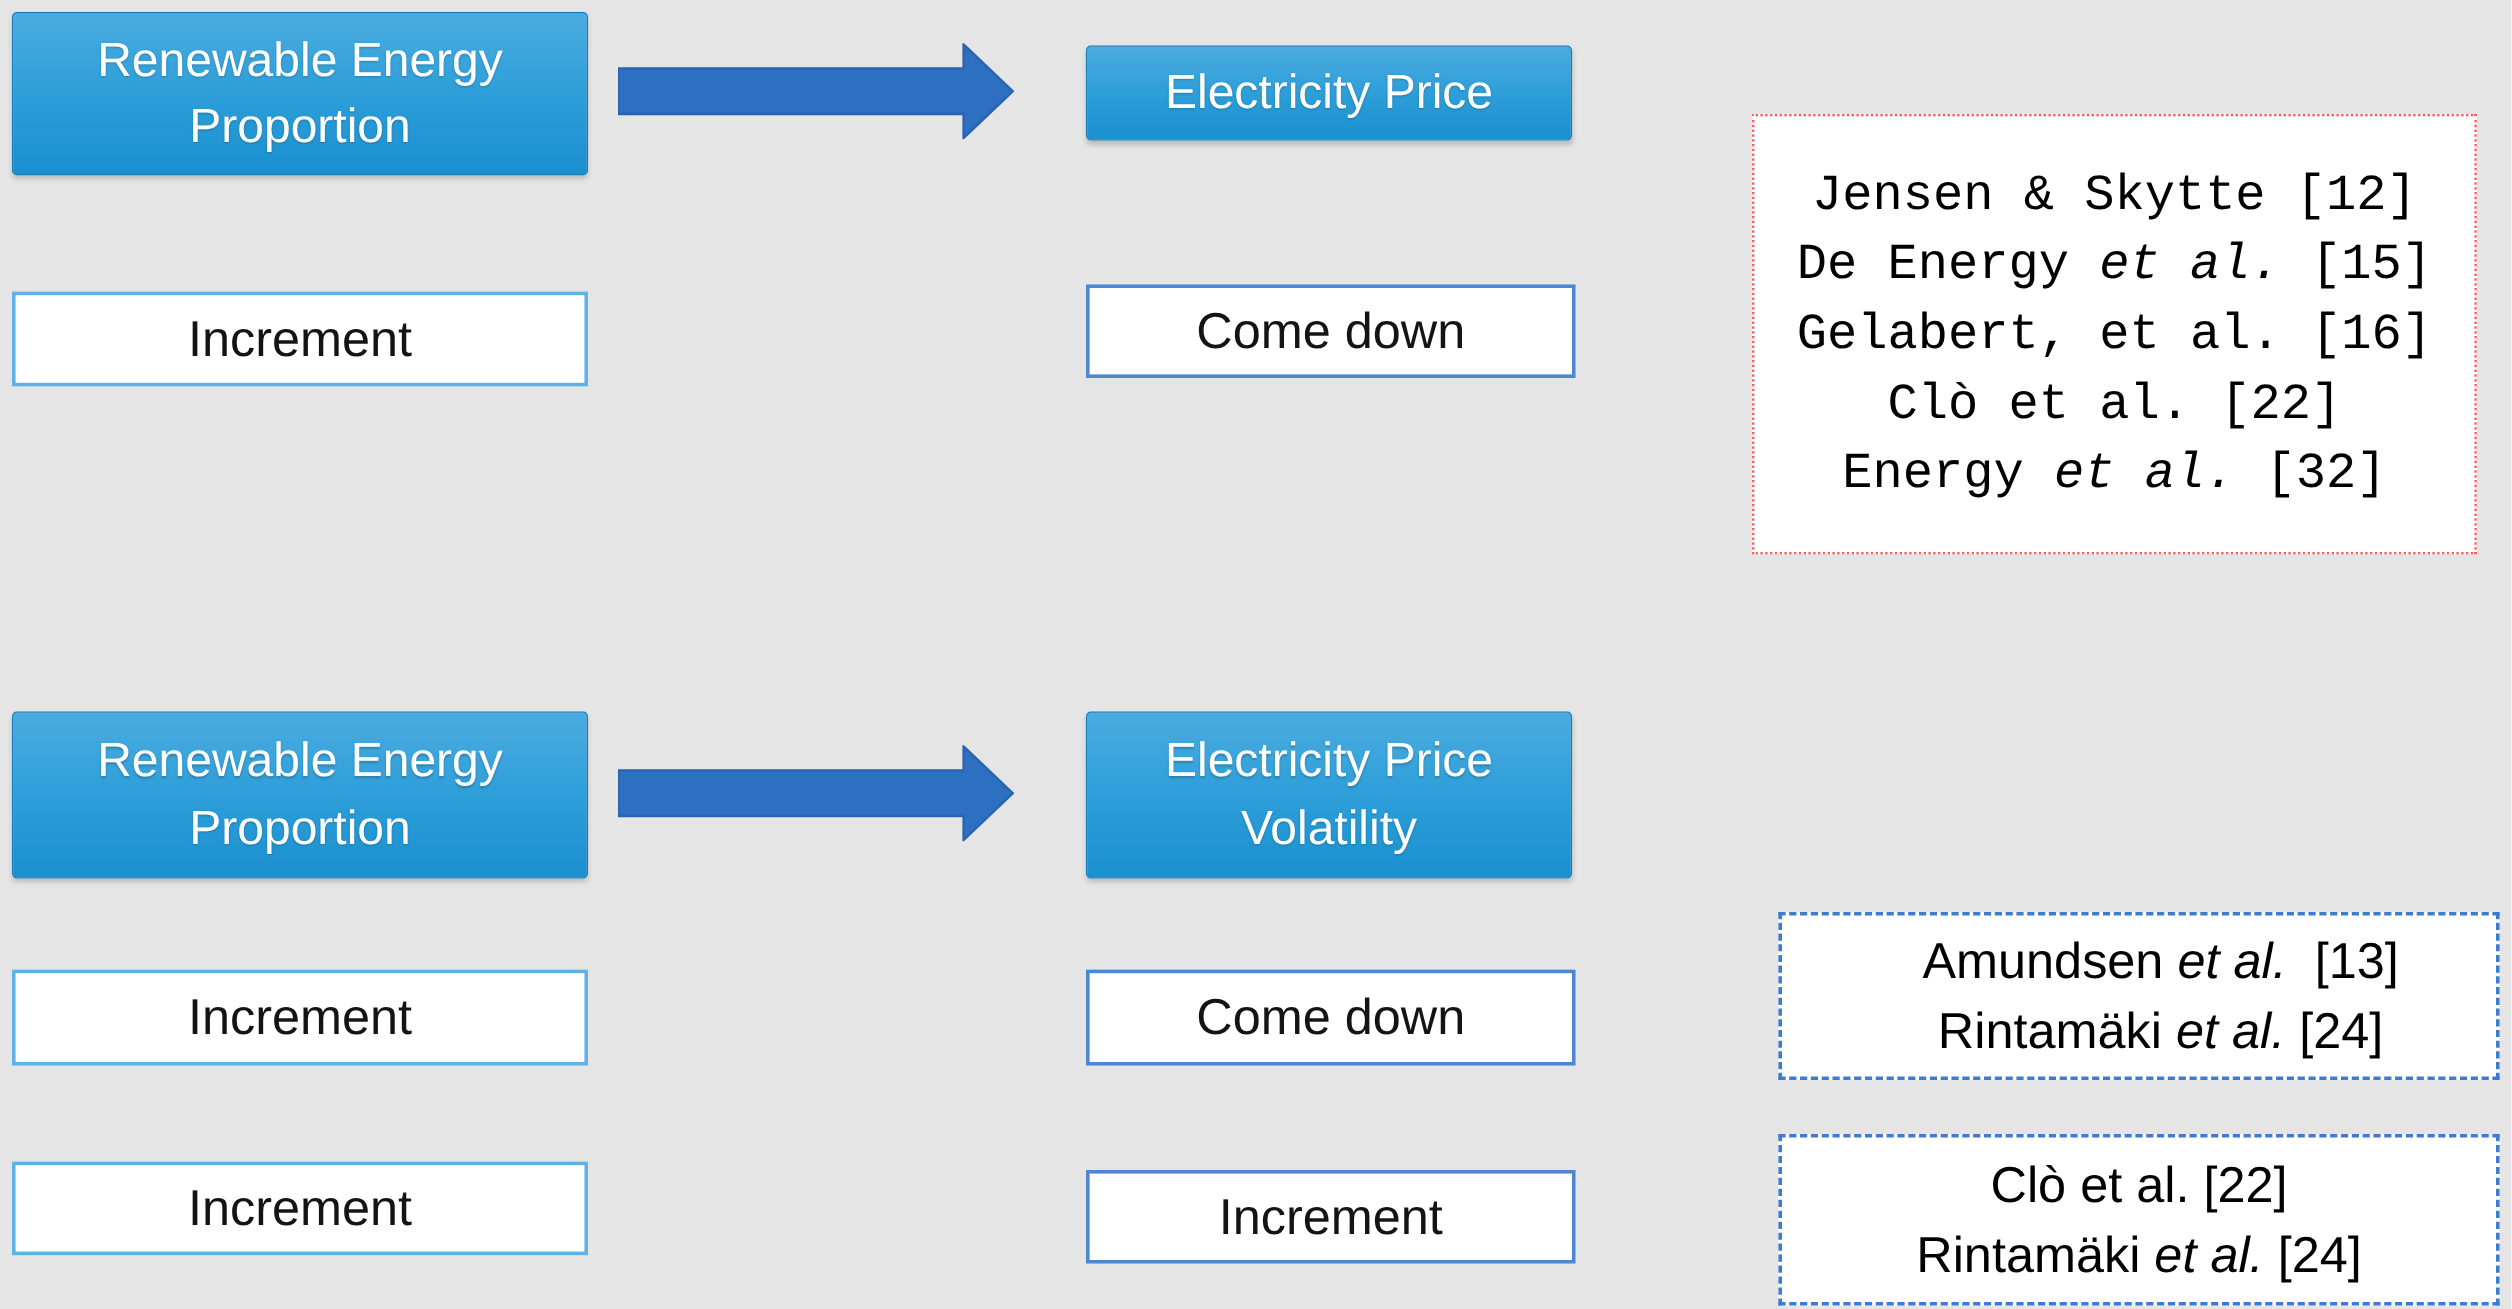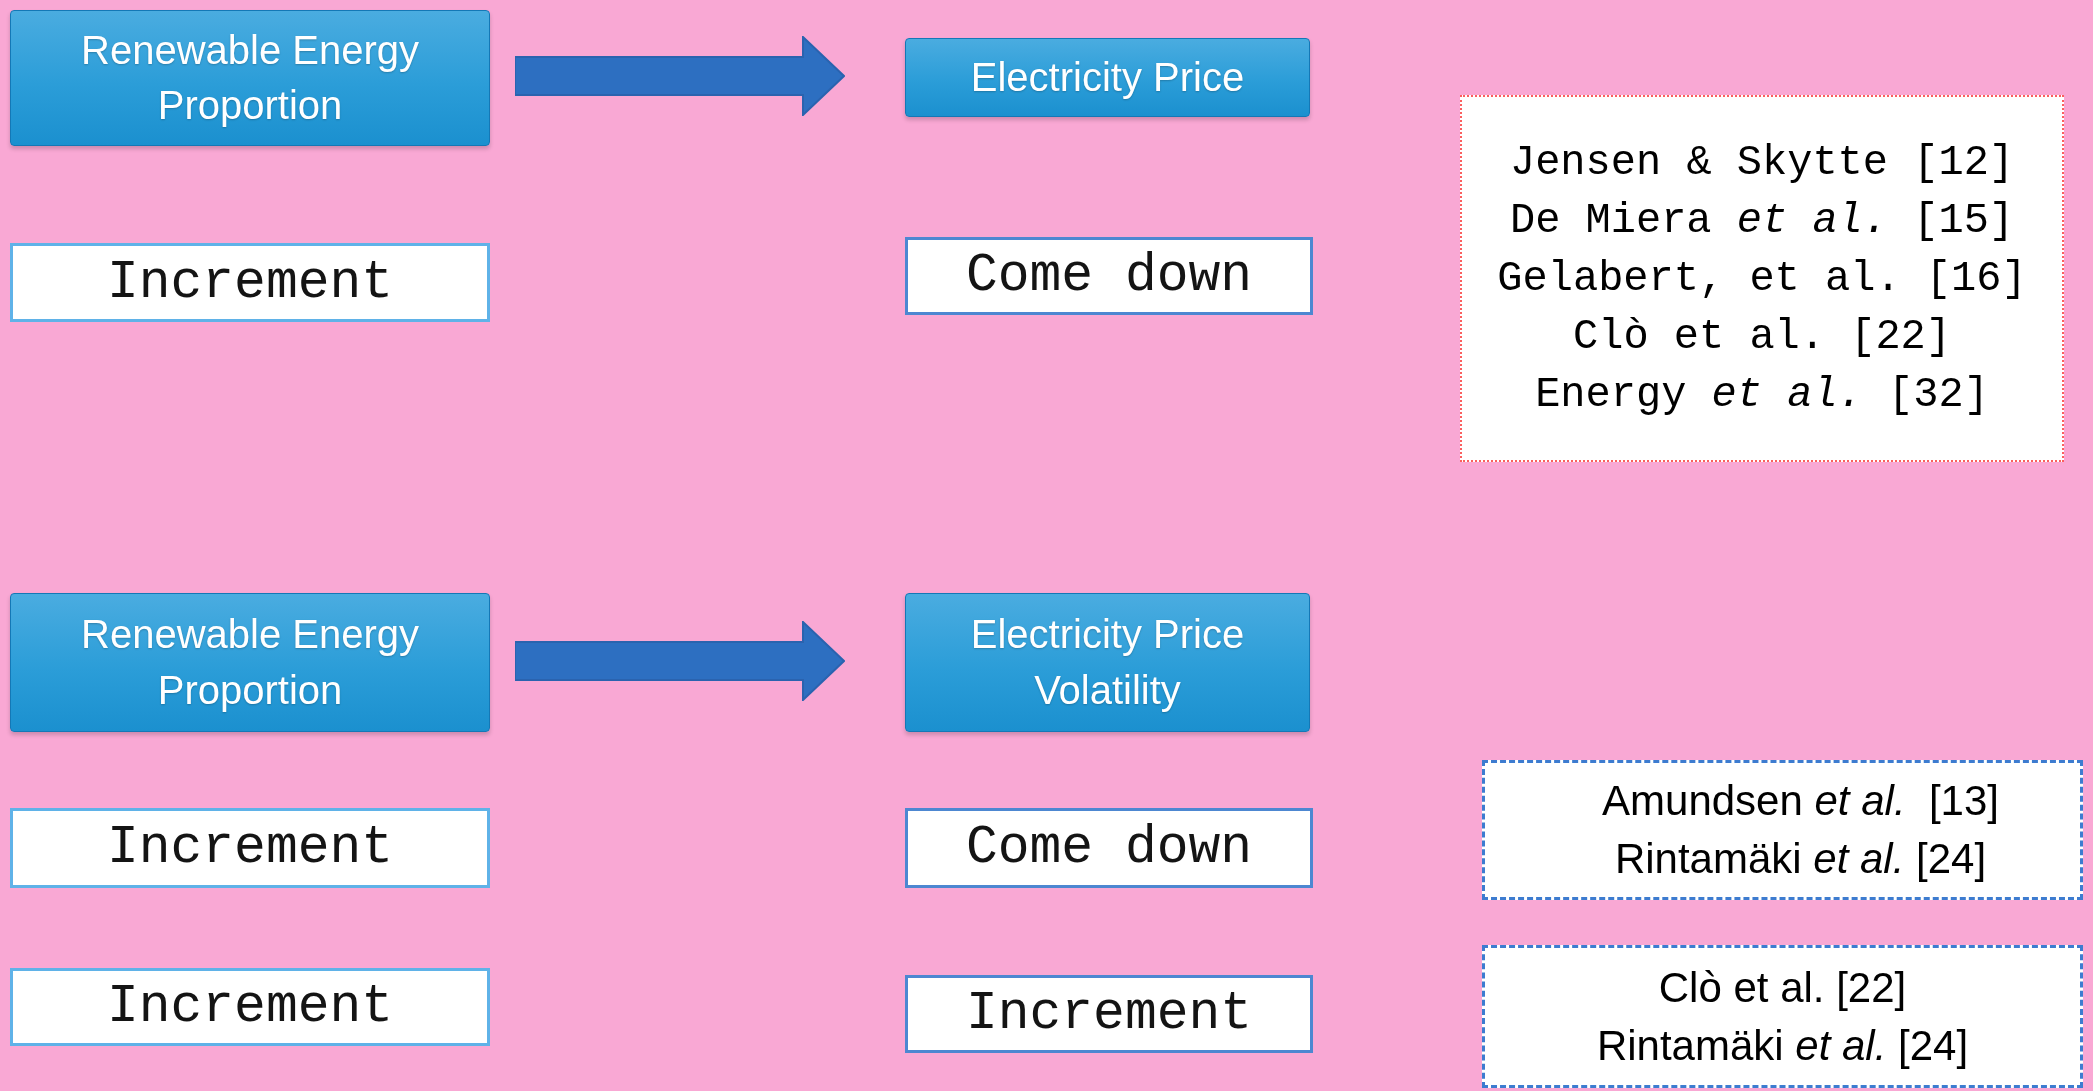--- a/index.html
+++ b/index.html
@@ -1,20 +1,20 @@
 <!DOCTYPE html>
 <html style="--node-top: #4aace0; --node-bottom: #1b90cf; --node-edge: #1478b6; --arrow: #2d6fc1; --arrow-edge: #2a63af; --outcome-border-left: #5fb2e8; --outcome-border-mid: #4d87d1; --ref-red-border: #fb5f5f; --ref-blue-border: #3d7cd0;"><head>
 <meta charset="utf-8">
 <style>
   html, body { margin: 0; padding: 0; background: #ffffff; }
   .canvas {
     position: relative;
     width: 2093px;
     height: 1091px;
-    background: #f9a8d4;
+    background: #e5e5e5;
     font-family: "Liberation Sans", sans-serif;
     overflow: hidden;
   }
   .abs { position: absolute; box-sizing: border-box; }
 
   
   .node {
     display: flex;
     align-items: center;
     justify-content: center;
@@ -31,22 +31,21 @@
   }
 
   
   .outcome {
     display: flex;
     align-items: center;
     justify-content: center;
     text-align: center;
     background: #ffffff;
     color: #141414;
-    font-size: 53px;
-    font-family: Liberation Mono, monospace;
+    font-size: 42px;
   }
   .outcome.left-style { border: 3px solid var(--outcome-border-left, #5fb2e8); }
   .outcome.mid-style  { border: 3px solid var(--outcome-border-mid, #4d87d1); }
 
   
   .refbox {
     display: flex;
     flex-direction: column;
     align-items: center;
     justify-content: center;
@@ -87,21 +86,21 @@
   <div class="abs outcome left-style" style="left:10px; top:243px; width:480px; height:79px;">
     <span>Increment</span>
   </div>
 
   <div class="abs outcome mid-style" style="left:905px; top:237px; width:408px; height:78px;">
     <span>Come down</span>
   </div>
 
   <div class="abs refbox red-dotted" style="left:1460px; top:95px; width:604px; height:367px;font-family:Liberation Mono, monospace;">
       <div class="ref-line"><span>Jensen &amp; Skytte [12]</span></div>
-      <div class="ref-line"><span>De Miera </span><span class="it">et al.</span><span> [15]</span></div>
+      <div class="ref-line"><span>De Energy </span><span class="it">et al.</span><span> [15]</span></div>
       <div class="ref-line"><span>Gelabert, et al. [16]</span></div>
       <div class="ref-line"><span>Clò et al. [22]</span></div>
       <div class="ref-line"><span>Energy </span><span class="it">et al.</span><span> [32]</span></div>
     </div>
 
   <div class="abs node" style="left:10px; top:593px; width:480px; height:139px;">
     <span>Renewable Energy Proportion</span>
   </div>
 
   <svg class="arrow-svg" style="left:515px; top:621px;" width="330" height="80" viewBox="0 0 330 80" aria-hidden="true">

